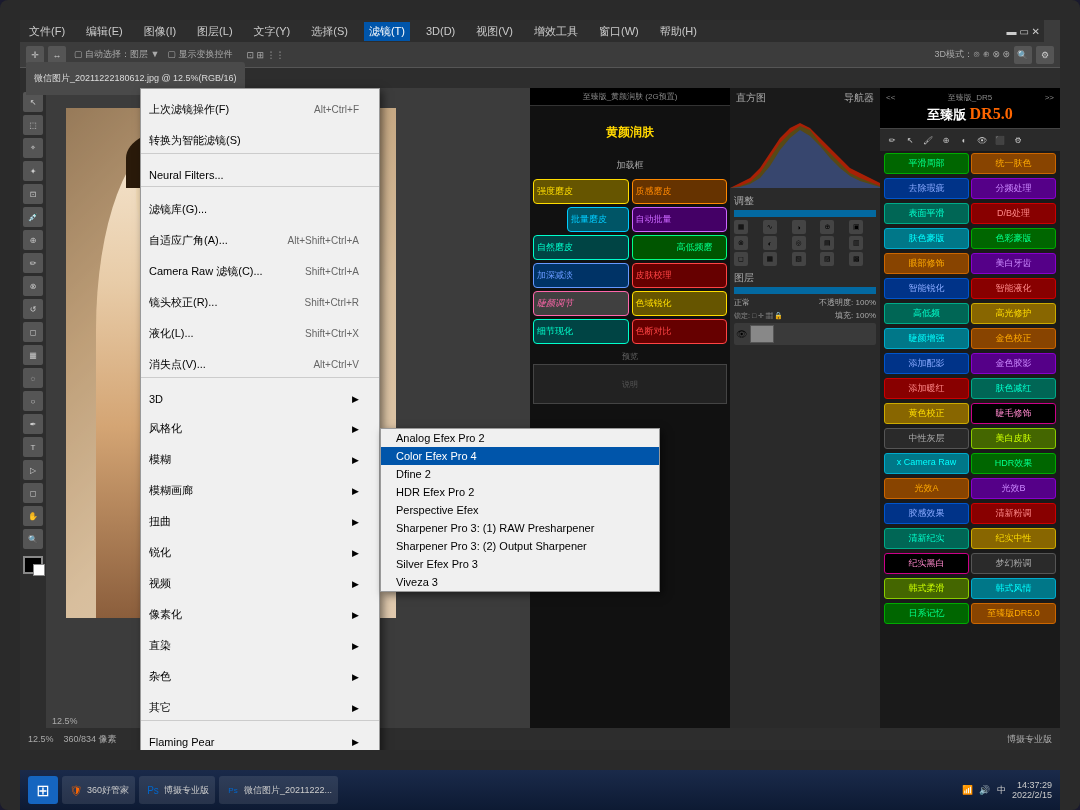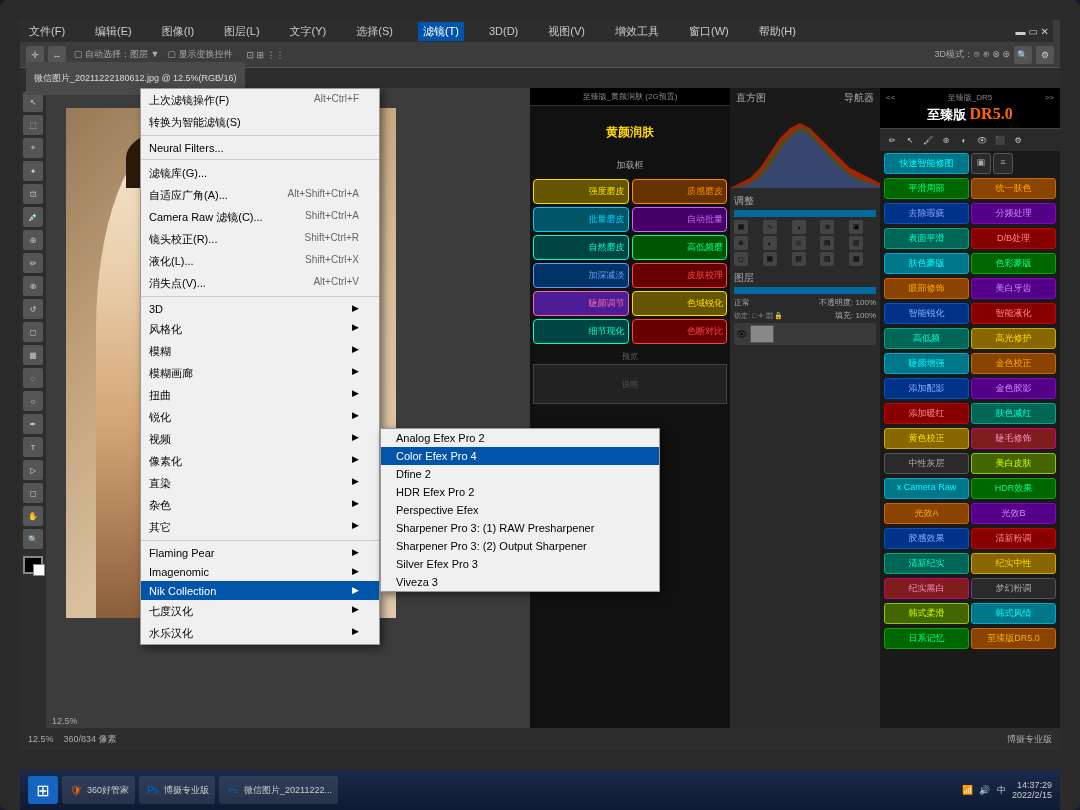--- a/index.html
+++ b/index.html
@@ -31,29 +31,29 @@
     
     .ps-bg {
       position: absolute;
       top: 0; left: 0; right: 0; bottom: 0;
       background: #3c3c3c;
     }
 
     
     .menu-bar {
       position: absolute;
-      top: 0; left: 0; right: 7px;
+      top: 0; left: 0; right: 16px;
       height: 22px;
       background: #2d2d2d;
       display: flex;
       align-items: center;
       font-size: 11px;
       color: #ccc;
       padding: 0 4px;
-      gap: 20px;
+      gap: 11px;
       z-index: 100;
     }
 
     .menu-item {
       padding: 2px 5px;
       cursor: pointer;
       white-space: nowrap;
     }
 
     
@@ -156,24 +156,25 @@
     .dropdown-main {
       background: #f0f0f0;
       border: 1px solid #999;
       box-shadow: 3px 3px 8px rgba(0,0,0,0.5);
       min-width: 240px;
       font-size: 11px;
       color: #000;
     }
 
     .dropdown-item {
-      padding: 4px 20px 3px 8px;
+      padding: 13px 20px 3px 8px;
       cursor: pointer;
       display: flex;
       justify-content: space-between;
+      align-items: center;
       white-space: nowrap;
     }
     .dropdown-item.highlighted { background: #0055aa; color: white; }
 
     .dropdown-item .shortcut {
       font-size: 10px;
       color: #666;
       margin-left: 20px;
     }
 
@@ -271,21 +272,21 @@
     }
 
     .btn-cyan { background: #007788; border-color: #00aacc; color: #00ffff; }
     .btn-green { background: #006600; border-color: #00aa00; color: #00ff88; }
     .btn-orange { background: #884400; border-color: #cc6600; color: #ffaa00; }
     .btn-purple { background: #550088; border-color: #8800cc; color: #cc88ff; }
     .btn-blue { background: #003388; border-color: #0055cc; color: #88aaff; }
     .btn-red { background: #880000; border-color: #cc0000; color: #ff8888; }
     .btn-teal { background: #006655; border-color: #00aa88; color: #00ffcc; }
     .btn-yellow { background: #886600; border-color: #ccaa00; color: #ffdd00; }
-    .btn-pink { background: #7f1d1d; border-color: #cc0088; color: #ff88cc; }
+    .btn-pink { background: #000000; border-color: #cc0088; color: #ff88cc; }
     .btn-dark { background: #2a2a2a; border-color: #555; color: #aaa; }
     .btn-lime { background: #446600; border-color: #88cc00; color: #ccff00; }
 
     
     .histogram-panel {
       position: absolute;
       top: 68px; right: 180px;
       width: 150px; bottom: 22px;
       background: #2a2a2a;
       z-index: 50;
@@ -369,35 +370,35 @@
       display: grid;
       grid-template-columns: 1fr 1fr;
       gap: 3px;
       padding: 3px;
     }
 
     .mid-btn {
       padding: 5px 3px;
       border-radius: 4px;
       font-size: 9px;
-      text-align: right;
+      text-align: left;
       cursor: pointer;
       border: 1px solid transparent;
       color: #fff;
     }
 
     .mid-btn-yellow { background: #665500; border-color: #ffdd00; color: #ffdd00; }
     .mid-btn-orange { background: #663300; border-color: #ff8800; color: #ff8800; }
-    .mid-btn-cyan { background: #005566; border-color: #00ccff; color: #00ccff; }
+    .mid-btn-cyan { background: #005566; border-color: #00ccff; color: #00ccff; margin-left: 34px; }
     .mid-btn-green { background: #005500; border-color: #00ff88; color: #00ff88; padding-left: 44px; }
     .mid-btn-purple { background: #440066; border-color: #cc66ff; color: #cc66ff; }
     .mid-btn-red { background: #660000; border-color: #ff4444; color: #ff4444; }
     .mid-btn-teal { background: #004444; border-color: #00ffcc; color: #00ffcc; }
     .mid-btn-blue { background: #003366; border-color: #6699ff; color: #6699ff; }
-    .mid-btn-pink { background: #4c1d95; border-color: #ff66aa; color: #ff66aa; }
+    .mid-btn-pink { background: #404040; border-color: #ff66aa; color: #ff66aa; font-style: italic; }
 
     
     .status-bar {
       position: absolute;
       bottom: 0; left: 0; right: 0;
       height: 22px;
       background: #2d2d2d;
       display: flex;
       align-items: center;
       padding: 0 8px;
@@ -781,27 +782,20 @@
           <div class="dr5-tool-icon">↖</div>
           <div class="dr5-tool-icon">🖌</div>
           <div class="dr5-tool-icon">⊕</div>
           <div class="dr5-tool-icon">◐</div>
           <div class="dr5-tool-icon">👁</div>
           <div class="dr5-tool-icon">⬛</div>
           <div class="dr5-tool-icon">⚙</div>
         </div>
 
         <div class="dr5-btn-row">
-          <div class="dr5-btn btn-cyan">快速智能修图</div>
-          <div style="display:flex;gap:2px;">
-            <div class="dr5-btn btn-dark" style="min-width:20px;">▣</div>
-            <div class="dr5-btn btn-dark" style="min-width:20px;">≡</div>
-          </div>
-        </div>
-        <div class="dr5-btn-row">
           <div class="dr5-btn btn-green">平滑周部</div>
           <div class="dr5-btn btn-orange">统一肤色</div>
         </div>
         <div class="dr5-btn-row">
           <div class="dr5-btn btn-blue">去除瑕疵</div>
           <div class="dr5-btn btn-purple">分频处理</div>
         </div>
         <div class="dr5-btn-row">
           <div class="dr5-btn btn-teal">表面平滑</div>
           <div class="dr5-btn btn-red">D/B处理</div>

